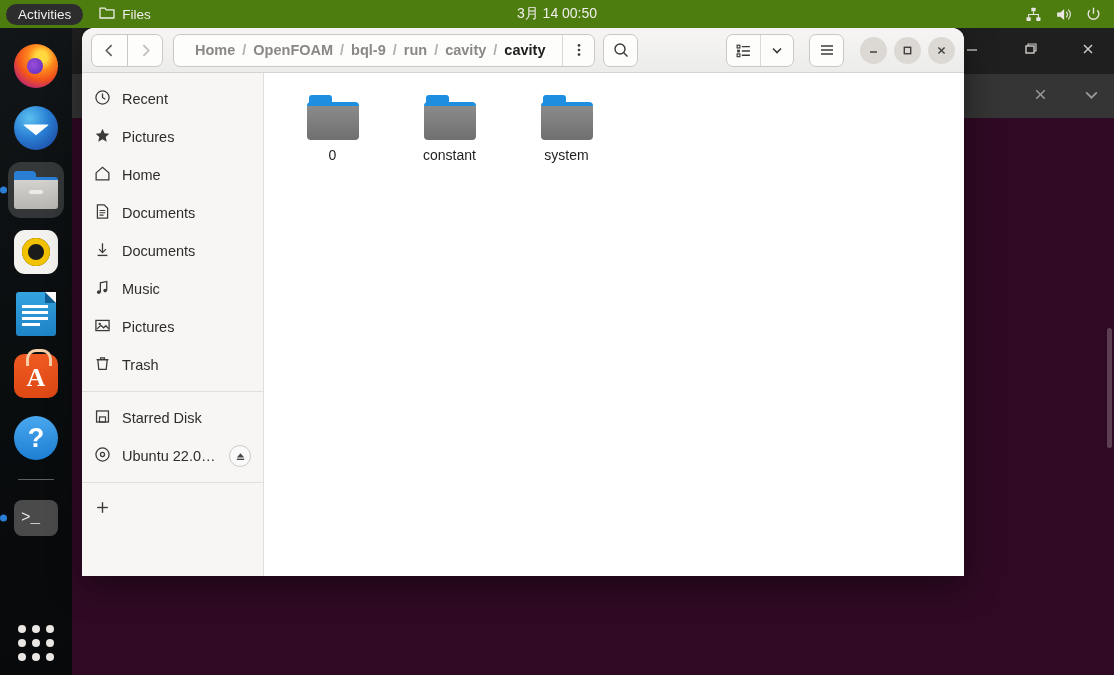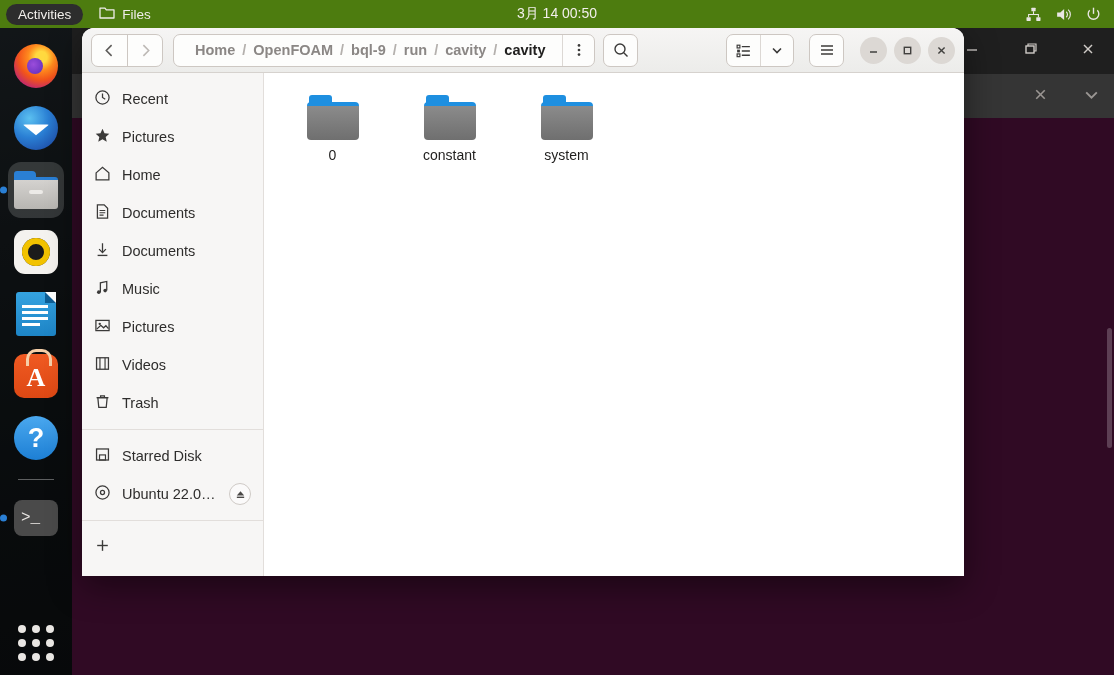--- a/index.html
+++ b/index.html
@@ -347,28 +347,20 @@
 
         <div class="sb-item">
           <span><svg width="17" height="17" viewBox="0 0 16 16">
                 <rect x="1.8" y="3.2" width="12.4" height="9.6" fill="none" stroke="#3b3a39" stroke-width="1.2"></rect>
                 <circle cx="5.4" cy="6.4" r="1.1" fill="#3b3a39"></circle>
                 <polyline points="2.6,11.4 6.4,7.8 9,10.2 11.2,8.2 13.6,11" fill="none" stroke="#3b3a39" stroke-width="1.2"></polyline>
               </svg></span>
           <span class="lbl">Pictures</span>
         </div>
 
-        <div class="sb-item">
-          <span><svg width="17" height="17" viewBox="0 0 16 16">
-                <rect x="2.4" y="2.6" width="11.2" height="10.8" fill="none" stroke="#3b3a39" stroke-width="1.2"></rect>
-                <line x1="5.6" y1="2.6" x2="5.6" y2="13.4" stroke="#3b3a39" stroke-width="1.1"></line>
-                <line x1="10.4" y1="2.6" x2="10.4" y2="13.4" stroke="#3b3a39" stroke-width="1.1"></line>
-              </svg></span>
-          <span class="lbl">Videos</span>
-        </div>
 
         <div class="sb-item">
           <span><svg width="17" height="17" viewBox="0 0 16 16">
                 <path d="M3.6 4.4h8.8l-.9 9.2H4.5z" fill="none" stroke="#3b3a39" stroke-width="1.2"></path>
                 <line x1="2.4" y1="4.4" x2="13.6" y2="4.4" stroke="#3b3a39" stroke-width="1.2"></line>
                 <path d="M6.2 4.4V2.6h3.6v1.8" fill="none" stroke="#3b3a39" stroke-width="1.2"></path>
               </svg></span>
           <span class="lbl">Trash</span>
         </div>
 

